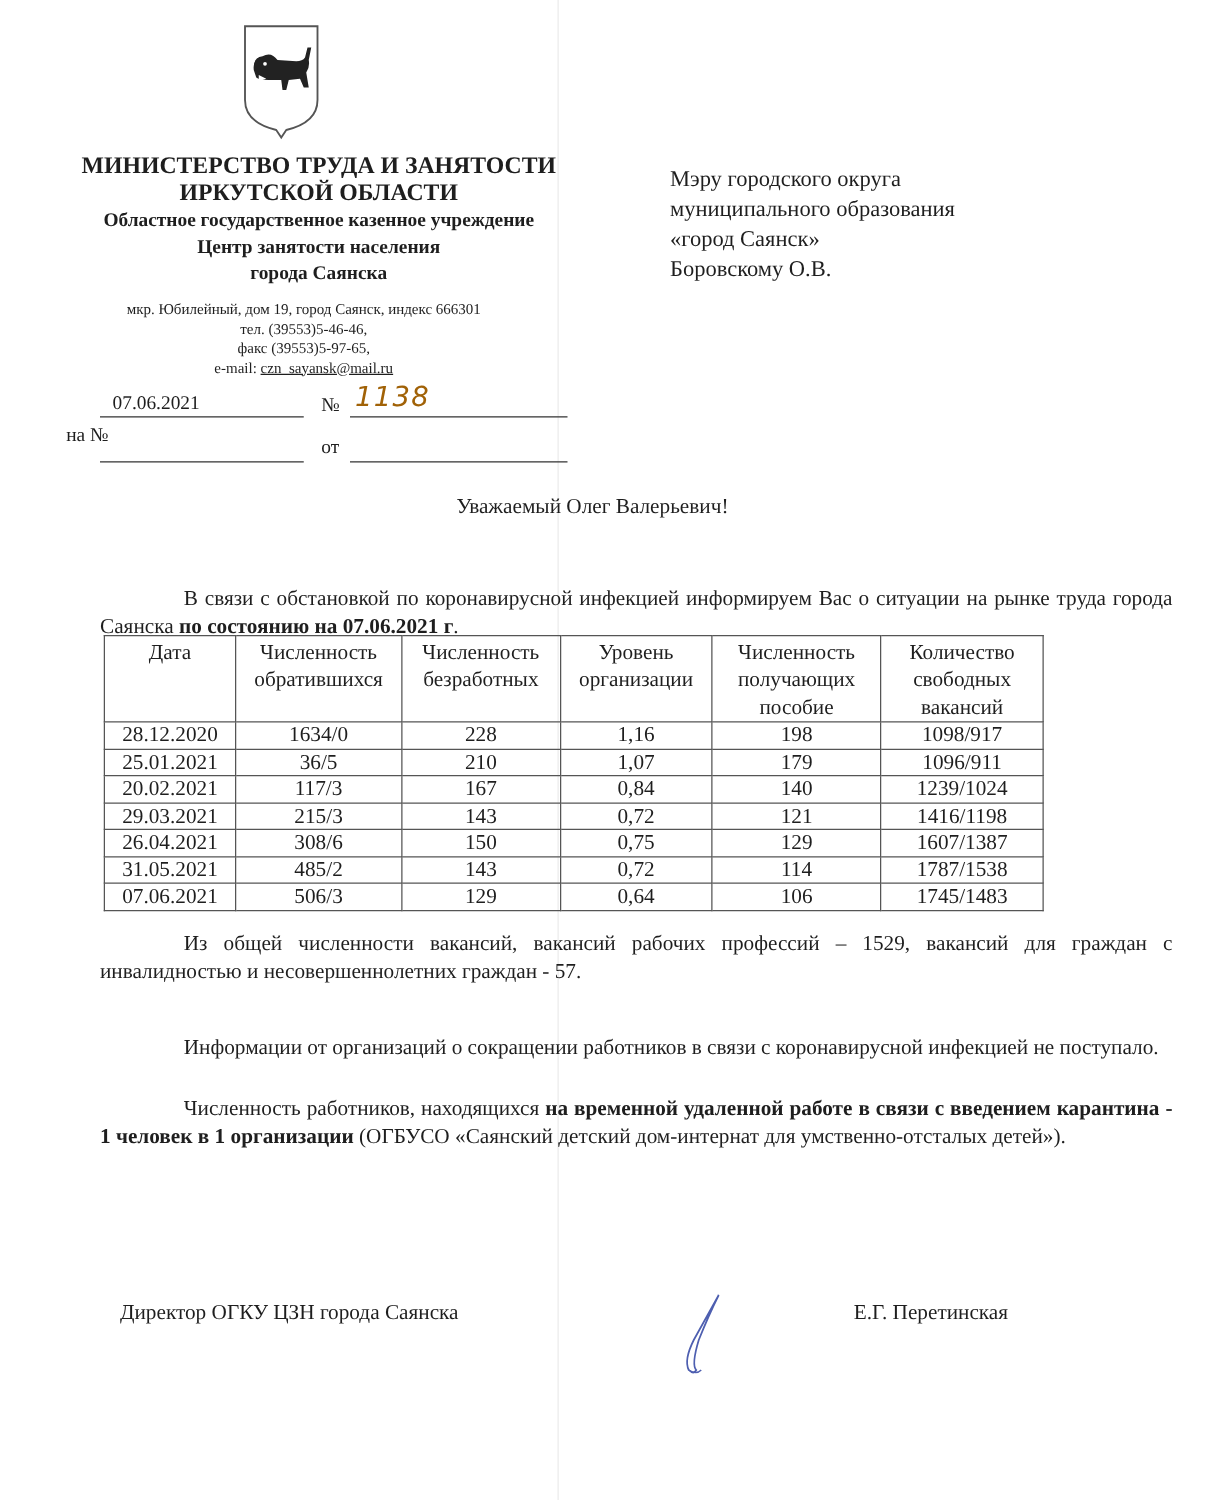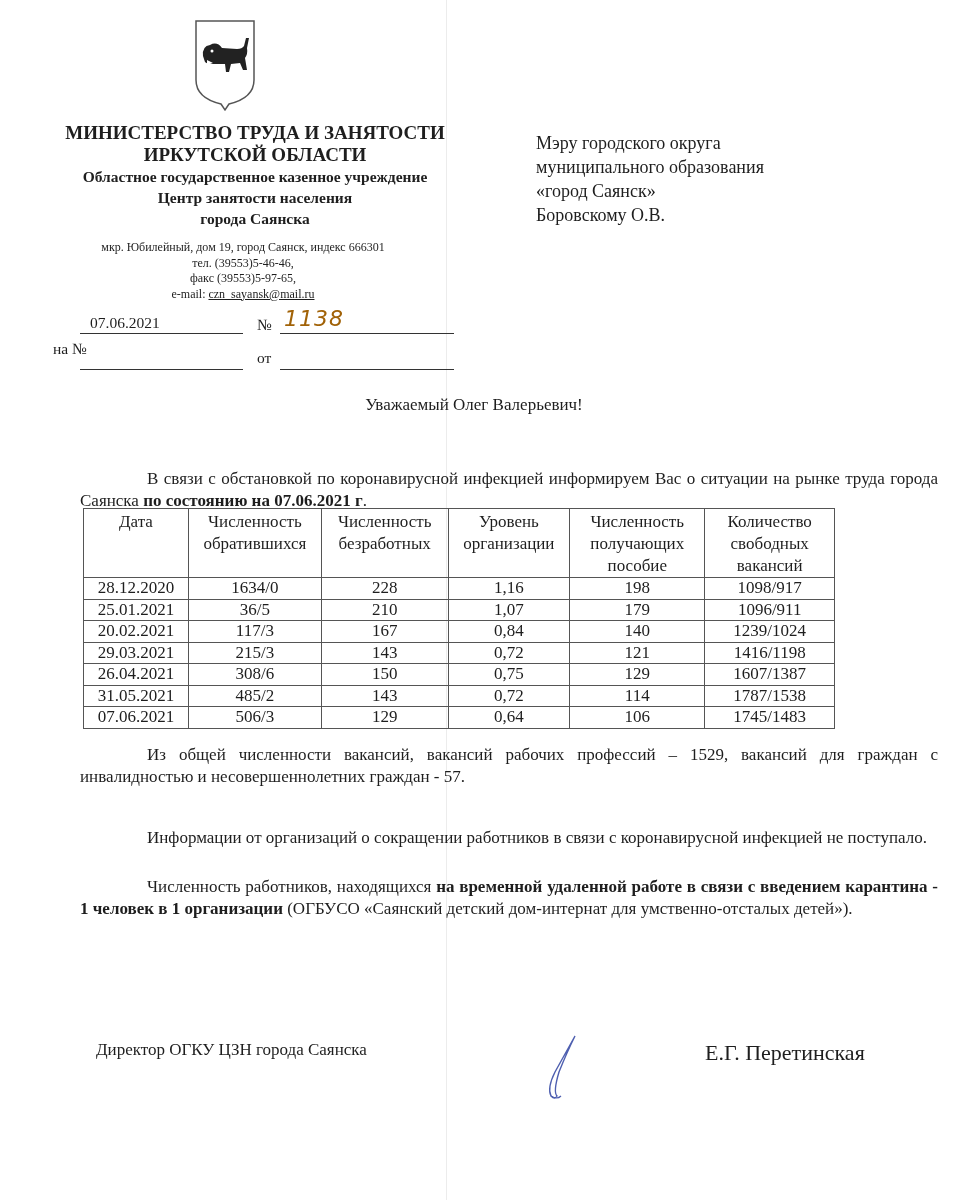--- a/index.html
+++ b/index.html
@@ -20,21 +20,21 @@
     .handnum { font-family: "DejaVu Sans", sans-serif; font-style: italic; color: #a16207; font-size: 22px; font-weight: 300; position: absolute; letter-spacing: 1px; }
     .addressee { left: 536px; top: 131px; font-size: 18px; line-height: 24px; }
     .greeting { left: 0; width: 948px; top: 395px; text-align: center; font-size: 17px; }
     .para { left: 80px; width: 858px; font-size: 17px; line-height: 22px; text-align: justify; }
     .indent { text-indent: 67px; }
     table.data { position: absolute; left: 83px; top: 508px; width: 752px; border-collapse: collapse; font-size: 17px; }
     table.data th, table.data td { border: 1px solid #555; text-align: center; padding: 0 4px; }
     table.data th { font-weight: normal; vertical-align: top; line-height: 22px; padding-top: 2px; height: 64px; }
     table.data td { line-height: 20.5px; height: 20.5px; }
     .sig-title { left: 96px; top: 1040px; font-size: 17px; }
-    .sig-name { left: 705px; top: 1040px; font-size: 22px; }
+    .sig-name { left: 683px; top: 1040px; font-size: 17px; }
     .signature { left: 535px; top: 1032px; width: 50px; height: 70px; }
   </style>
 </head>
 <body>
 
 <div class="fold"></div>
 
 <div class="abs emblem">
   <svg width="64" height="94" viewBox="0 0 64 94">
     <path d="M3 3 H61 V62 Q61 80 36 86 L32 92 L28 86 Q3 80 3 62 Z" fill="#fff" stroke="#555" stroke-width="1.5"></path>

